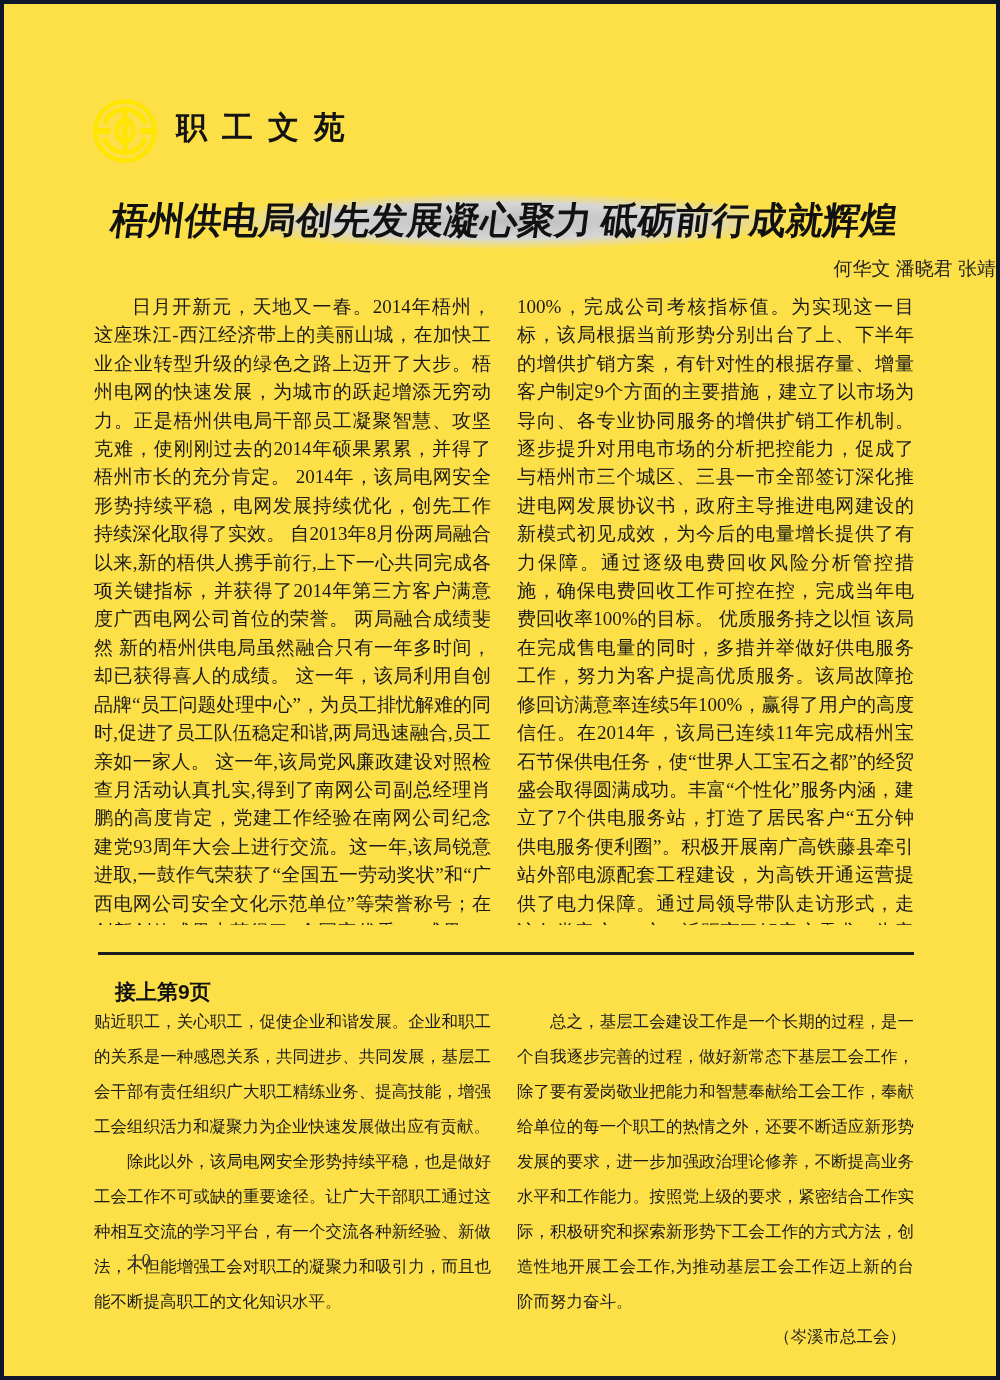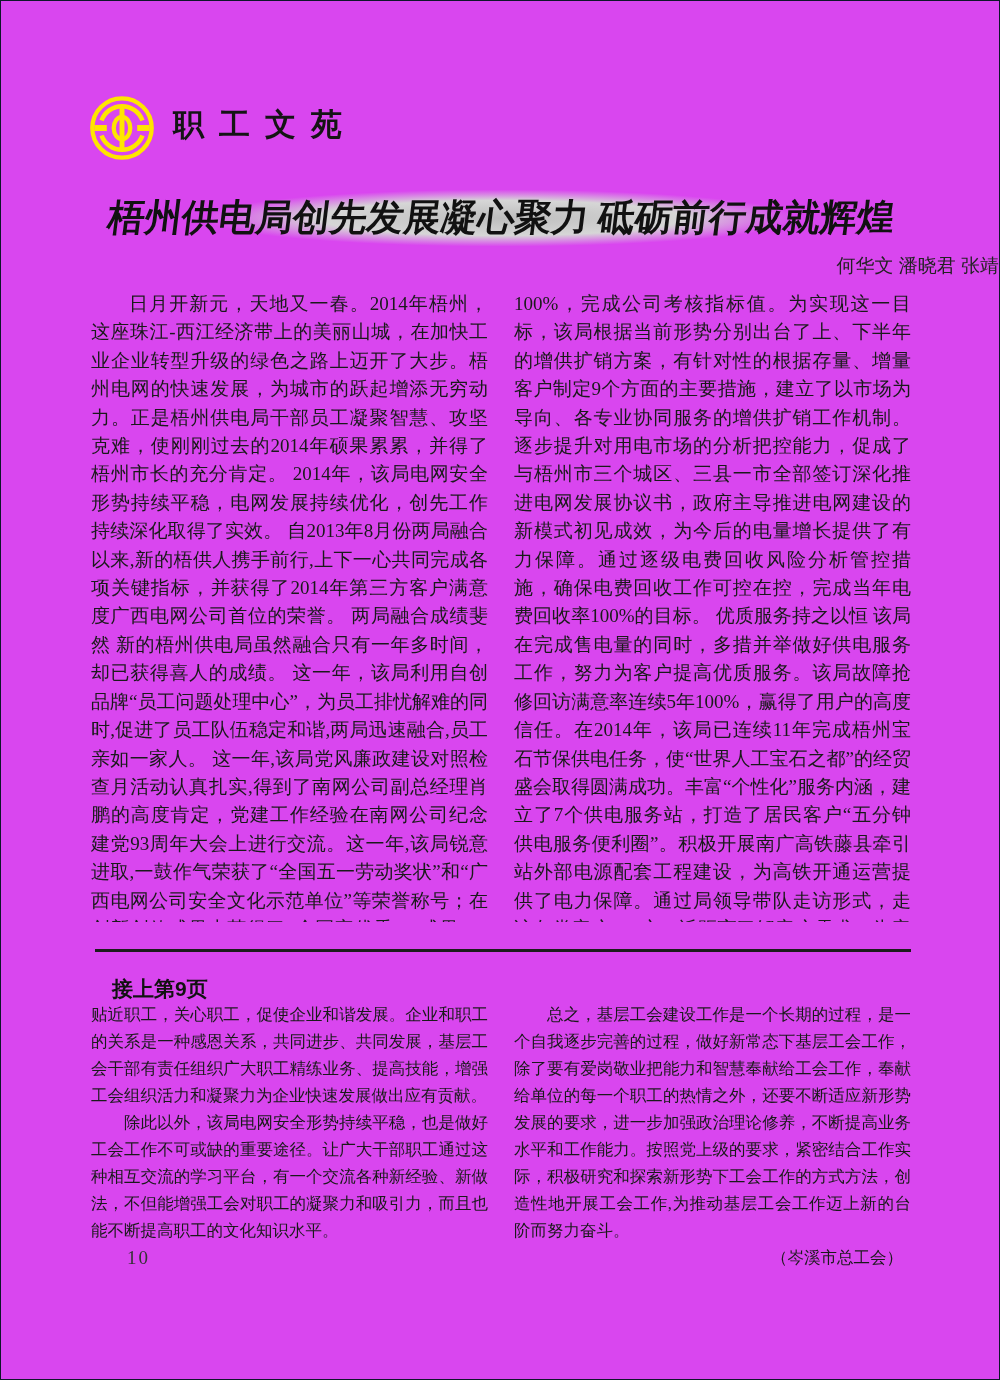--- a/index.html
+++ b/index.html
@@ -1,21 +1,21 @@
 <!DOCTYPE html>
 <html><head>
 <meta charset="utf-8">
 <style>
   html,body{margin:0;padding:0;background:#ffffff;}
   .page{
     position:relative;
     width:1000px;height:1380px;
-    background:#d946ef;
+    background:#fde047;
     box-sizing:border-box;
-    border:1px solid #0f172a;
+    border:4px solid #0f172a;
     font-family:"Liberation Serif","DejaVu Serif",serif;
     color:#1a1a1a;
     overflow:hidden;
   }
   
   .logo{position:absolute;left:88px;top:94px;width:66px;height:66px;display:block;}
   .section-title{
     position:absolute;left:172px;top:103px;margin:0;
     font-size:31px;font-weight:bold;letter-spacing:15px;color:#141414;
     font-family:"Liberation Serif","DejaVu Serif",serif;
@@ -47,21 +47,21 @@
   .section-rule{
     position:absolute;left:94px;top:948px;width:816px;height:3px;
     background:#1c1c1c;border:none;margin:0;
   }
   .continued-heading{
     position:absolute;left:95px;top:958px;margin:16px;
     font-size:21px;font-weight:bold;color:#111;
     font-family:"Liberation Sans","DejaVu Sans",sans-serif;
   }
   .cont-columns{left:90px;top:1000px;width:820px;}
-  .cont-columns p{margin:0;font-size:16.5px;line-height:27px;text-align:justify;}
+  .cont-columns p{margin:0;font-size:16.5px;line-height:35px;text-align:justify;}
   .signature{text-align:right !important;padding-right:8px;}
   .page-number{
     position:absolute;left:126px;top:1246px;
     font-size:19px;color:#333;letter-spacing:2px;
   }
 </style>
 </head>
 <body>
 
 <div class="page">

